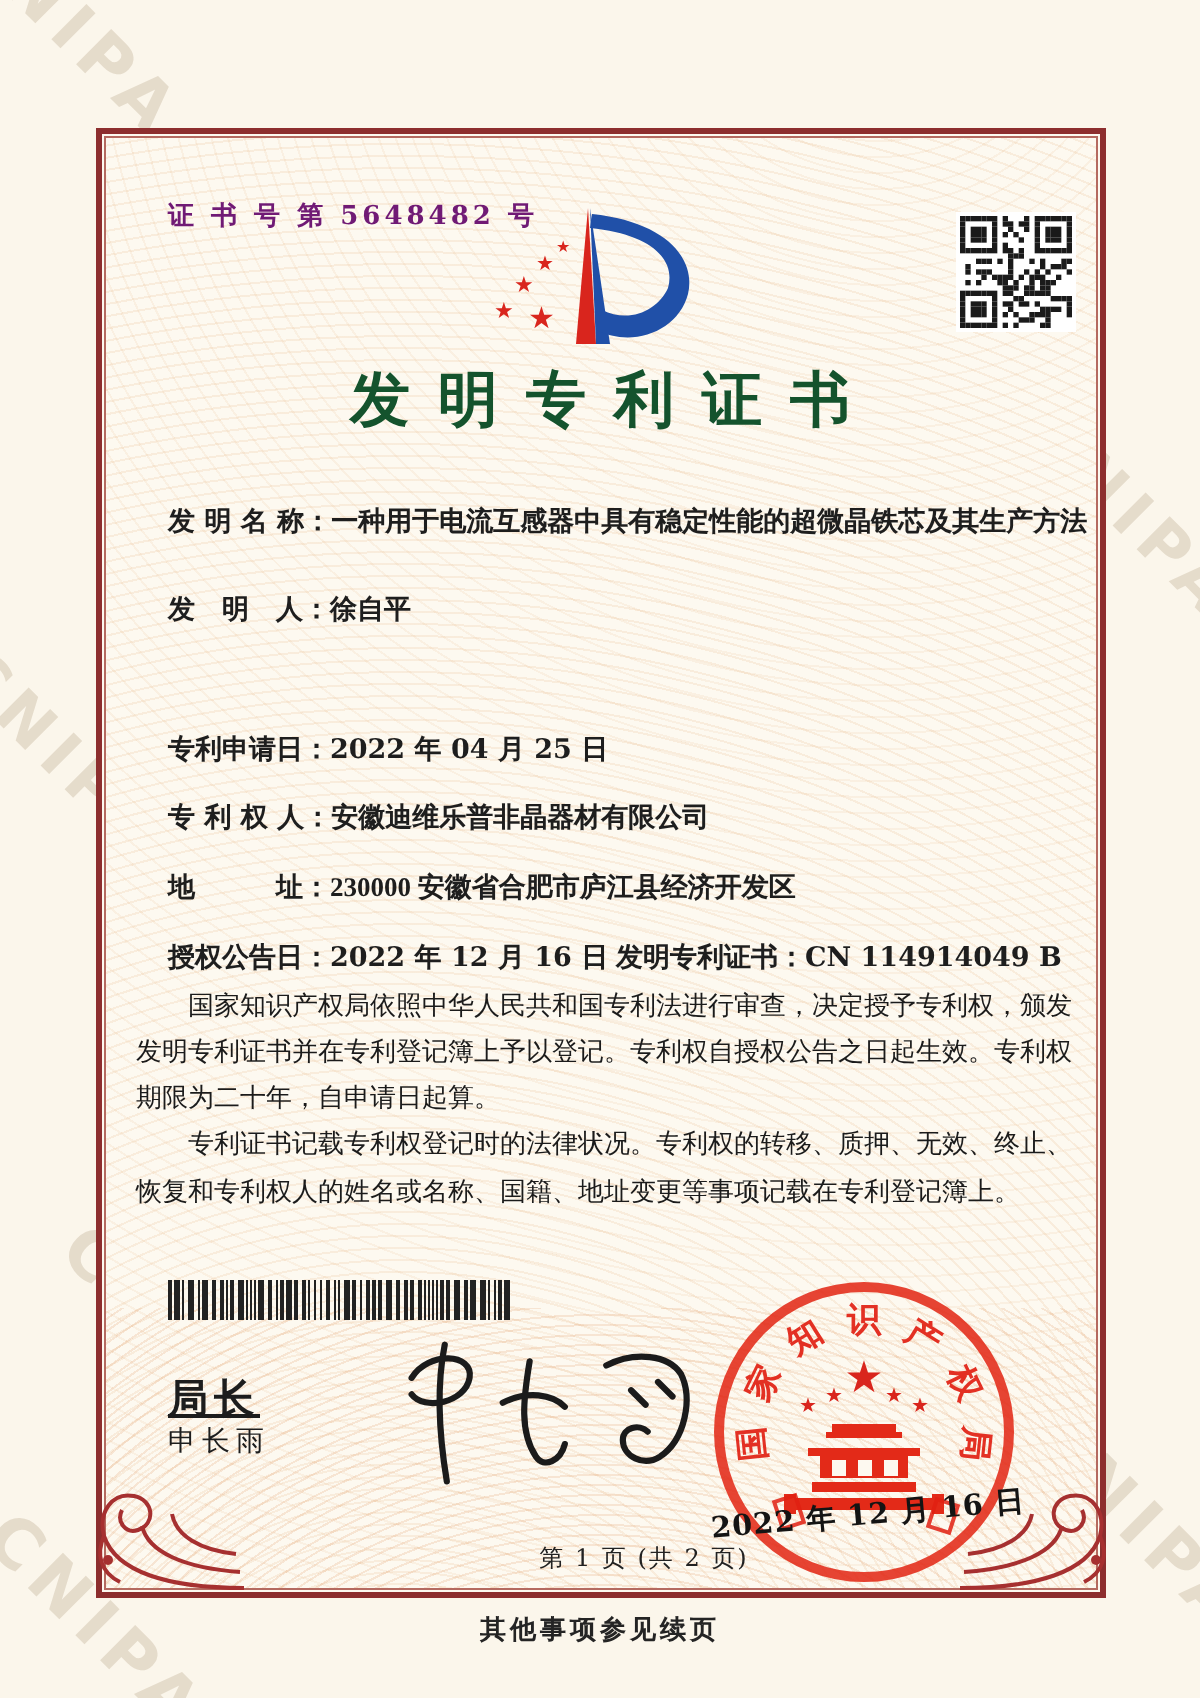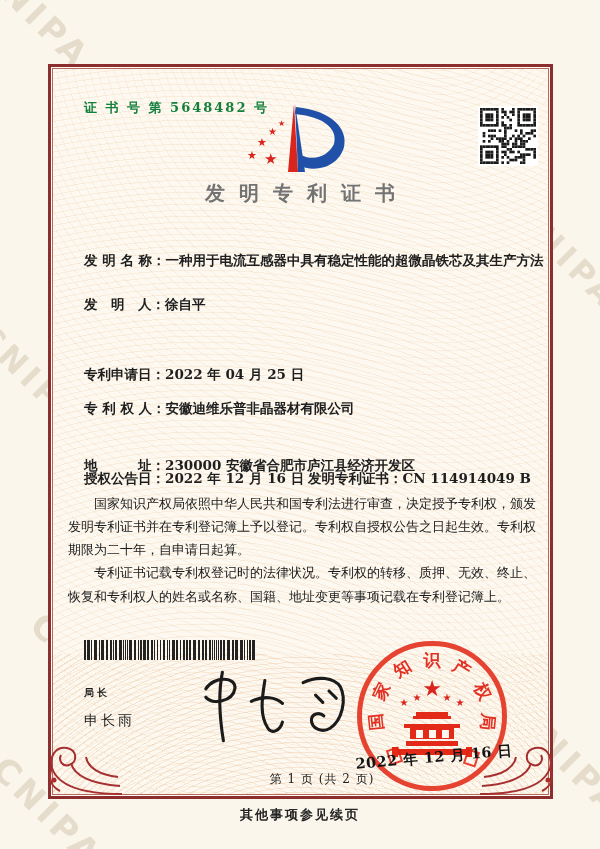--- a/index.html
+++ b/index.html
@@ -23,38 +23,38 @@
   .frame{position:absolute;left:48px;top:64px;width:505px;height:735px;
          border:3px solid #8d2e2e;box-sizing:border-box;background:#fdf9f0;}
   .frame-inner{position:absolute;inset:1px;border:1px solid #b56a60;}
   .guilloche{position:absolute;inset:2px;
      background:
        repeating-radial-gradient(circle at 30% 118%, rgba(230,178,128,0.18) 0 1px, transparent 1px 6px),
        repeating-radial-gradient(circle at 78% -12%, rgba(230,178,128,0.13) 0 1px, transparent 1px 8px);}
   .guilloche::after{content:"";position:absolute;left:0;right:0;bottom:0;height:140px;
      background:repeating-radial-gradient(circle at 50% 260%, rgba(226,158,108,0.22) 0 1px, transparent 1px 5px);}
   
-  .cert-no{position:absolute;left:84px;top:99px;font-size:13px;letter-spacing:2px;color:#15803d;font-weight:bold;}
+  .cert-no{position:absolute;left:84px;top:99px;font-size:13px;letter-spacing:2px;color:#701a75;font-weight:bold;}
   .logo{position:absolute;left:238px;top:100px;width:125px;height:80px;}
   .qr{position:absolute;left:478px;top:106px;width:56px;height:56px;background:#fff;padding:2px;}
-  .title{position:absolute;left:0;right:0;top:180px;text-align:center;font-size:20px;font-weight:bold;
-         letter-spacing:14px;text-indent:14px;color:#737373;}
+  .title{position:absolute;left:0;right:0;top:180px;text-align:center;font-size:30px;font-weight:bold;
+         letter-spacing:14px;text-indent:14px;color:#14532d;}
   
   .row{position:absolute;left:84px;right:56px;font-size:13.5px;font-weight:bold;color:#1e1e1e;}
   .row .lbl{white-space:pre;}
   .r0{top:252px;} .r1{top:296px;} .r2{top:331px;} .r3{top:366px;}
-  .r4{top:400px;} .r5{top:457px;} .r6{top:470px;}
+  .r4{top:400px;} .r5{top:435px;font-family:Liberation Serif, serif;} .r6{top:470px;}
   .pair2{position:absolute;left:224px;top:0;white-space:nowrap;}
   
   .paras{position:absolute;left:68px;top:492px;width:470px;}
   .paras p{margin:0;text-indent:2em;font-size:13px;line-height:1.78;color:#1b1b1b;}
   
   .barcode{position:absolute;left:84px;top:640px;width:176px;height:20px;}
   
-  .signer-title{position:absolute;left:84px;top:686px;font-size:10px;font-weight:bold;letter-spacing:3px;color:#1d1d1d;}
+  .signer-title{position:absolute;left:84px;top:686px;font-size:20px;font-weight:bold;letter-spacing:3px;color:#1d1d1d;text-decoration:underline;}
   .signer-name{position:absolute;left:84px;top:712px;font-size:14px;font-weight:normal;letter-spacing:3px;color:#1d1d1d;}
   .signature{position:absolute;left:185px;top:662px;width:170px;height:88px;}
   
   .seal{position:absolute;left:357px;top:641px;width:150px;height:150px;border-radius:50%;
         border:5px solid rgba(227,42,24,0.88);box-sizing:border-box;}
   .seal-ring{position:absolute;inset:0;}
   .seal-ring span{position:absolute;left:50%;top:50%;font-size:17px;font-weight:bold;
         color:rgba(225,32,18,0.92);font-family:"DejaVu Serif",serif;}
   .emblem{position:absolute;left:50%;top:22px;transform:translateX(-50%);}
   .bracket{position:absolute;width:9px;height:12px;border:2px solid rgba(225,32,18,0.85);}

